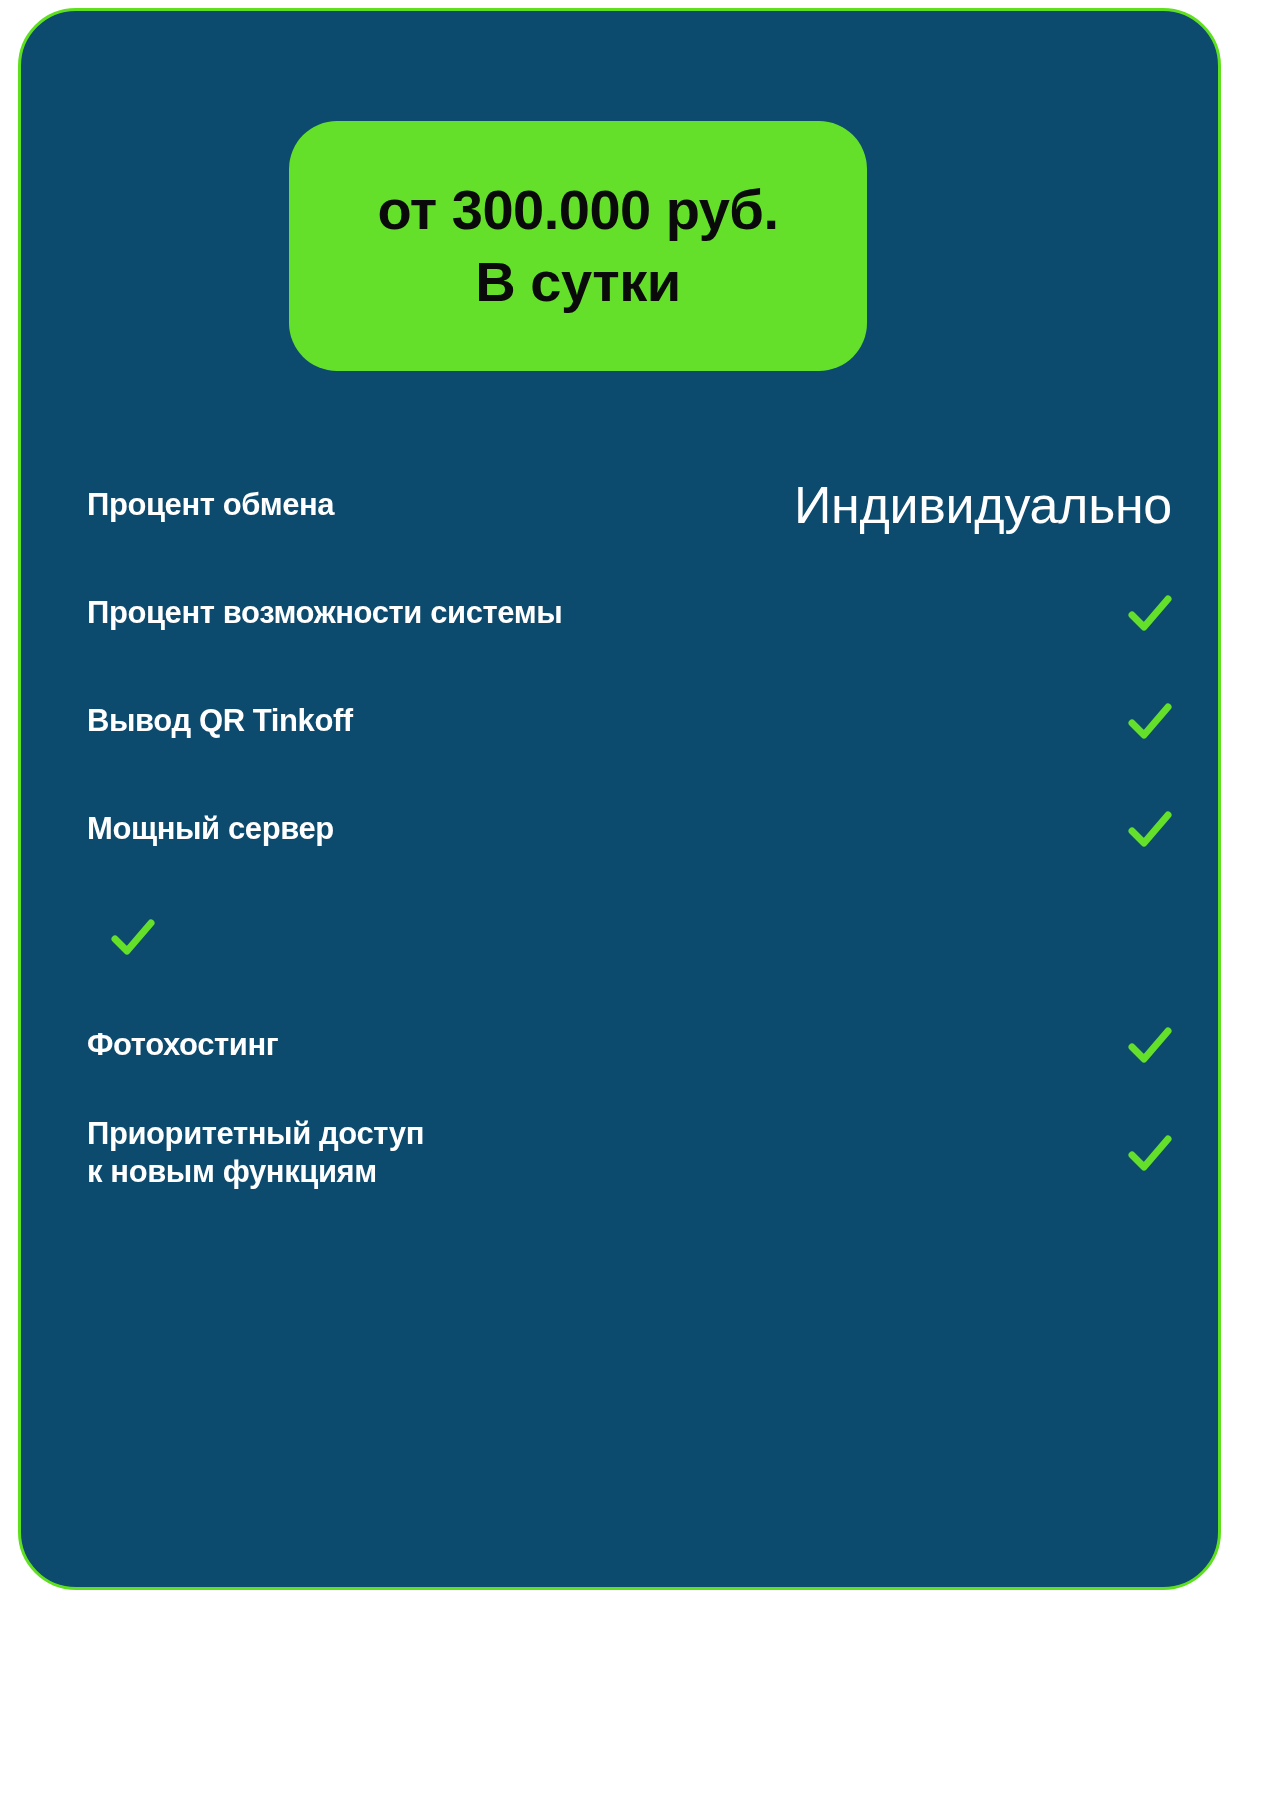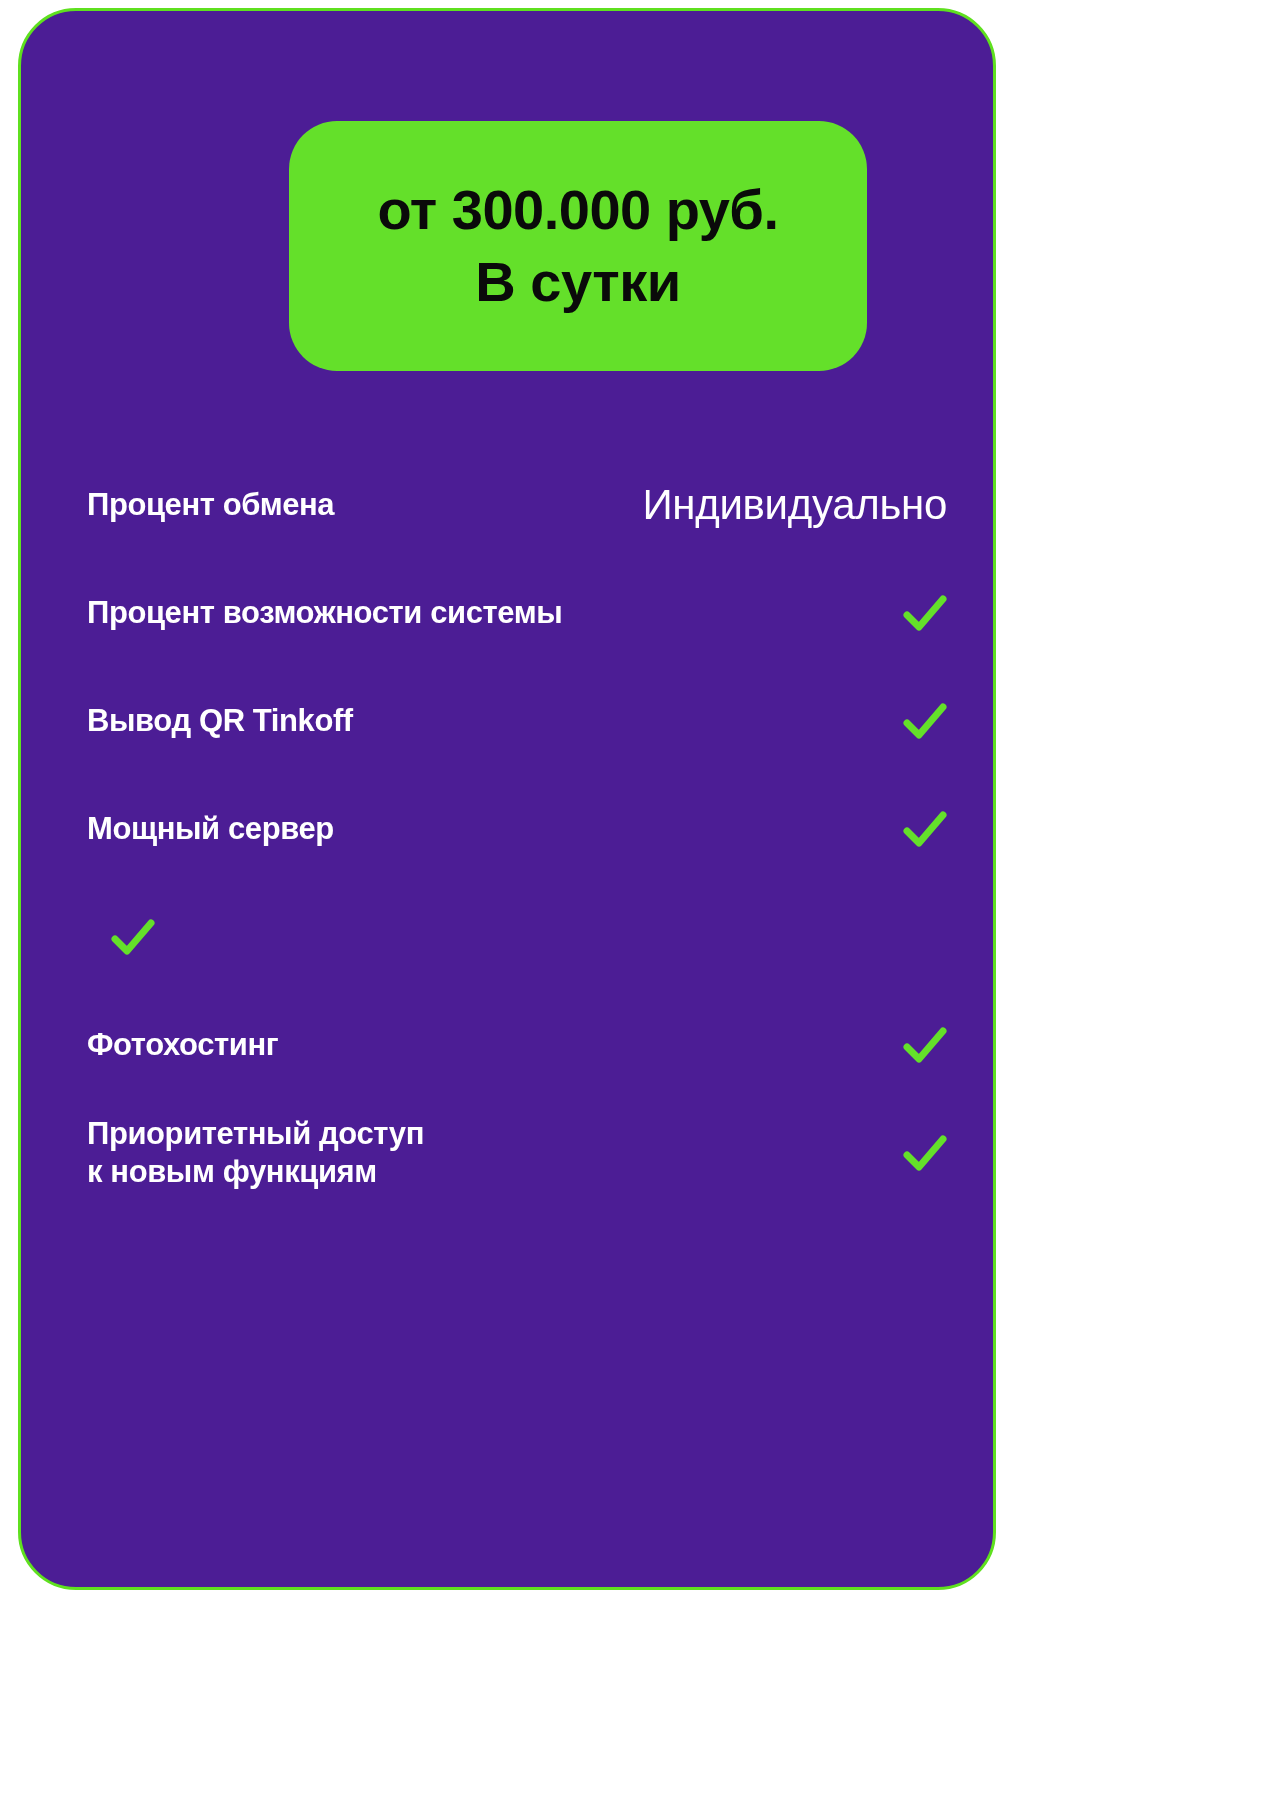--- a/index.html
+++ b/index.html
@@ -19,23 +19,23 @@
     width: 1280px;
     height: 1800px;
     background: #ffffff;
     overflow: hidden;
   }
 
   .card {
     position: absolute;
     left: 18px;
     top: 8px;
-    width: 978px;
+    width: 1203px;
     height: 1582px;
-    background: #4c1d95;
+    background: #0c4a6e;
     border: 3px solid #5fe01f;
     border-radius: 58px;
     box-sizing: border-box;
   }
 
   .price-badge {
     position: absolute;
     left: 268px;
     top: 110px;
     width: 578px;
@@ -80,21 +80,21 @@
     color: #ffffff;
     font-size: 31px;
     font-weight: 700;
     line-height: 1.24;
     letter-spacing: -0.4px;
     white-space: pre-line;
   }
 
   .feature-value {
     color: #ffffff;
-    font-size: 42px;
+    font-size: 52px;
     font-weight: 400;
     line-height: 1.2;
     letter-spacing: -0.3px;
     white-space: nowrap;
     margin-left: 24px;
   }
 
   .check-icon {
     flex: 0 0 auto;
     width: 44px;

